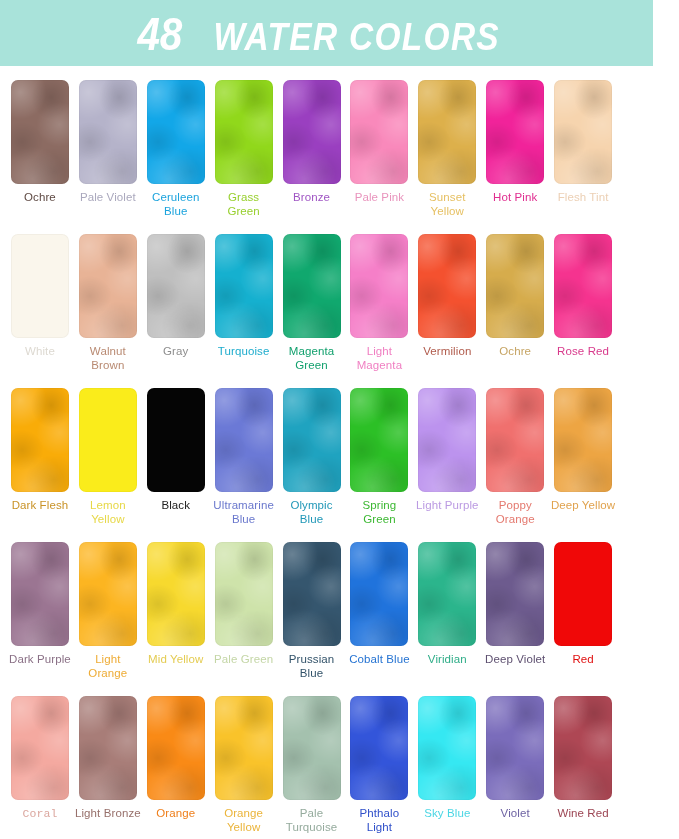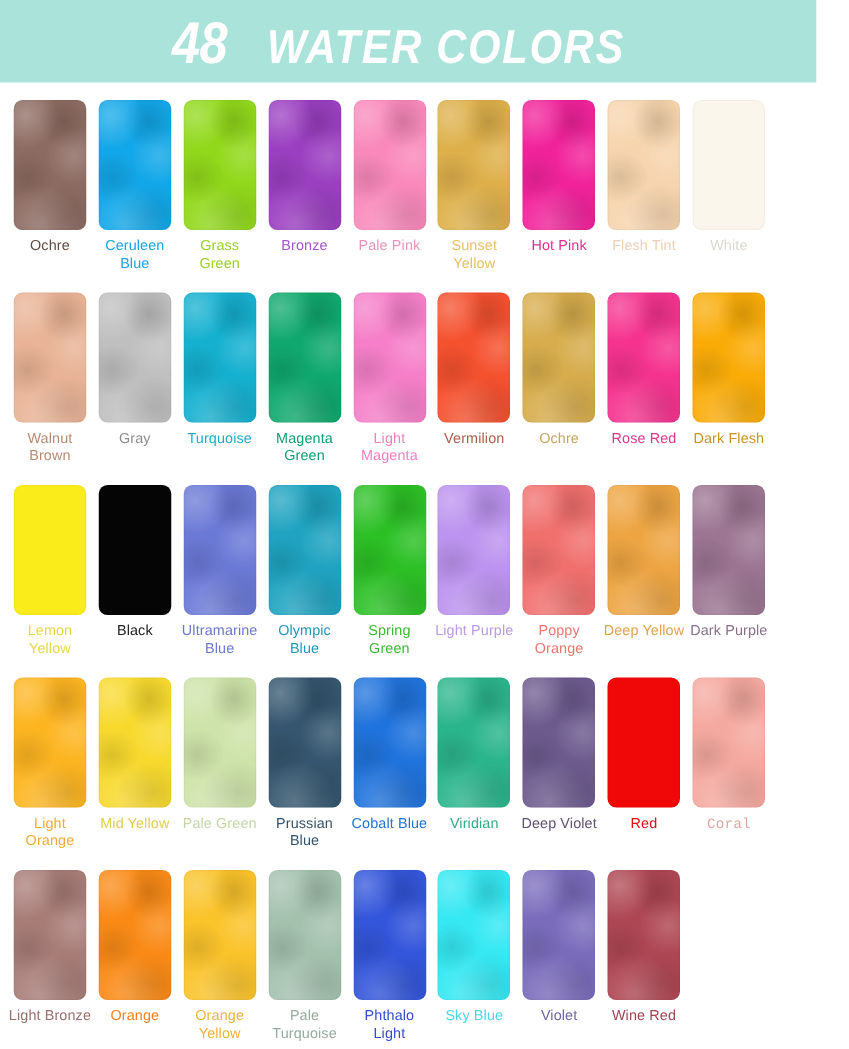--- a/index.html
+++ b/index.html
@@ -139,20 +139,24 @@
       <span class="header-words">WATER COLORS</span>
     </div>
   </div>
 
   <div class="grid">
       <div class="cell">
         <div class="swatch" style="background-color: rgb(140, 107, 98);"></div>
         <div class="label" style="color: rgb(95, 74, 68);">Ochre</div>
       </div>
       <div class="cell">
+        <div class="swatch" style="background-color: rgb(181, 179, 202);"></div>
+        <div class="label" style="color: rgb(170, 168, 189);">Pale Violet</div>
+      </div>
+      <div class="cell">
         <div class="swatch" style="background-color: rgb(18, 167, 232);"></div>
         <div class="label" style="color: rgb(27, 163, 221);">Ceruleen Blue</div>
       </div>
       <div class="cell">
         <div class="swatch" style="background-color: rgb(145, 216, 27);"></div>
         <div class="label" style="color: rgb(151, 207, 44);">Grass Green</div>
       </div>
       <div class="cell">
         <div class="swatch" style="background-color: rgb(154, 63, 192);"></div>
         <div class="label" style="color: rgb(160, 86, 196);">Bronze</div>

